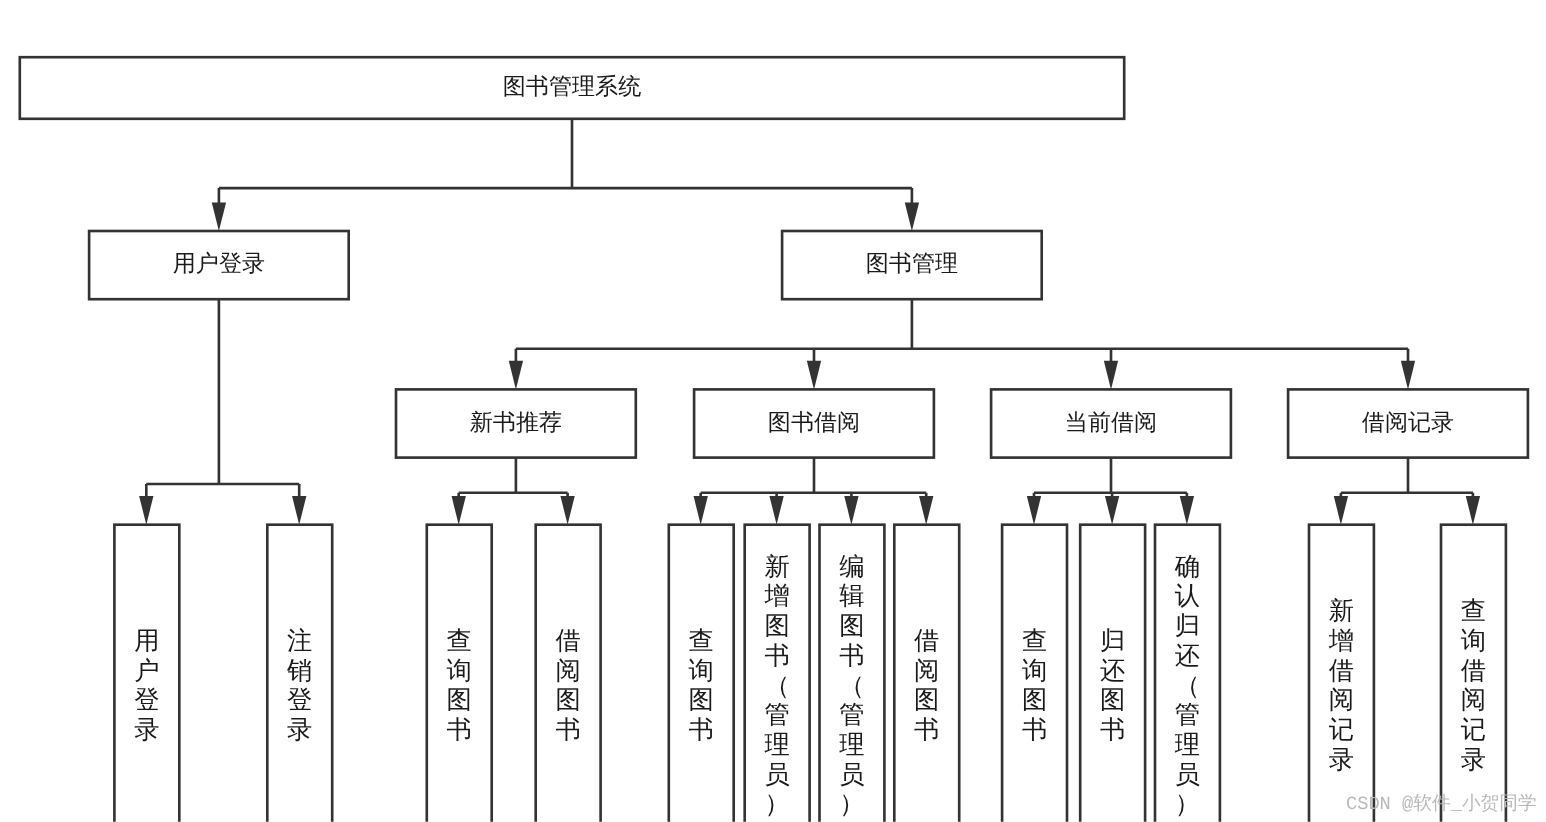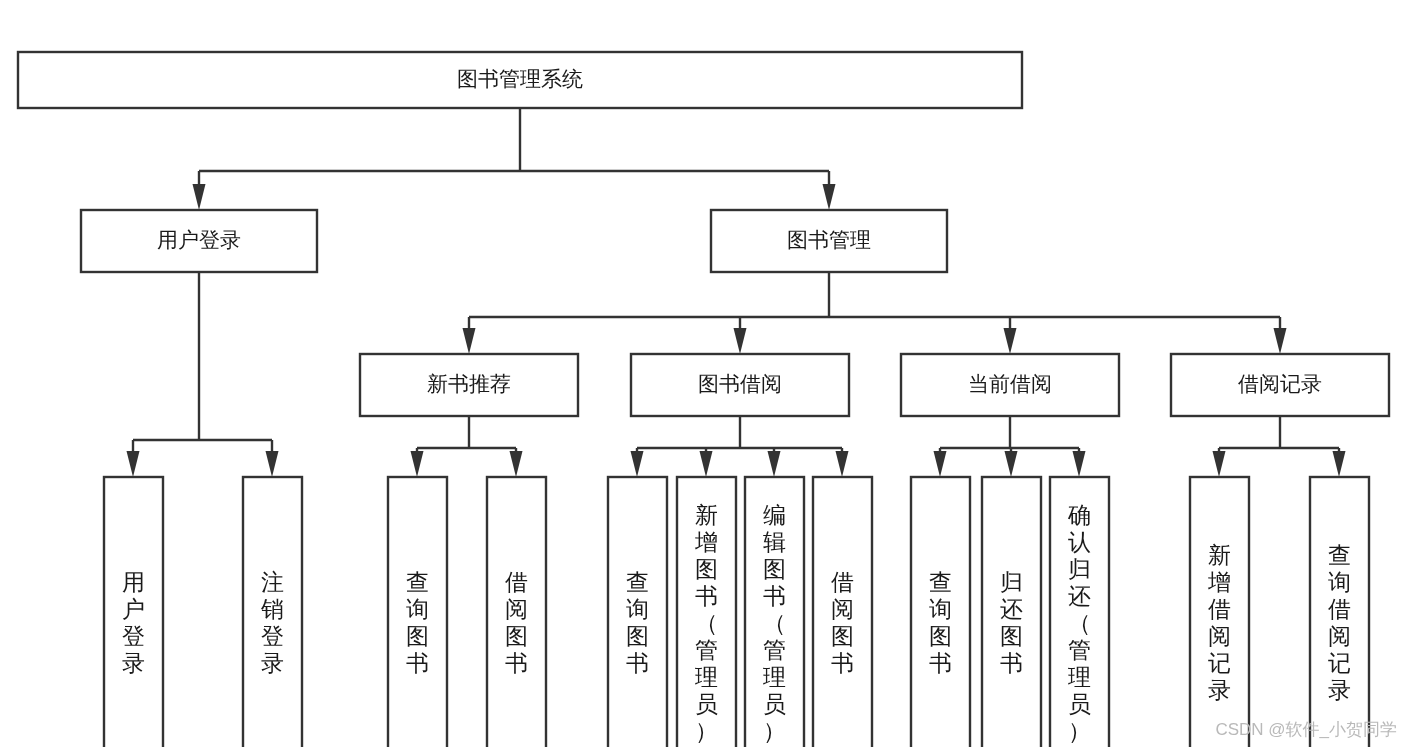--- a/index.html
+++ b/index.html
@@ -42,21 +42,21 @@
     fill: none;
   }
   .arrow-head {
     fill: #333333;
     stroke: none;
   }
   .watermark {
     position: absolute;
     right: 8px;
     bottom: 6px;
-    font-family: Liberation Sans, sans-serif;
+    font-family: Liberation Mono, monospace;
     font-size: 17px;
     color: #b9b9b9;
     white-space: nowrap;
     pointer-events: none;
   }
 </style>
 </head>
 <body>
 
 <div id="diagram-root">

